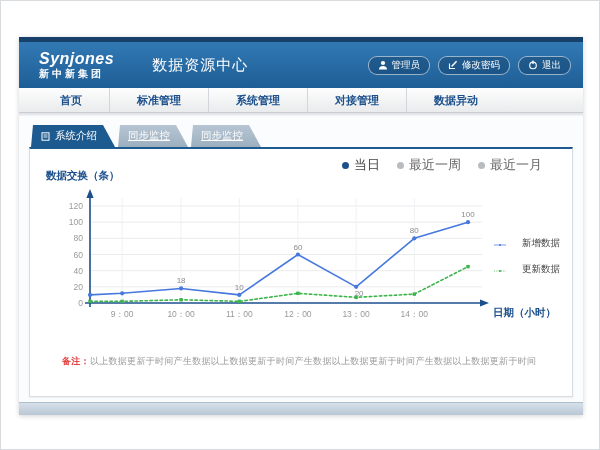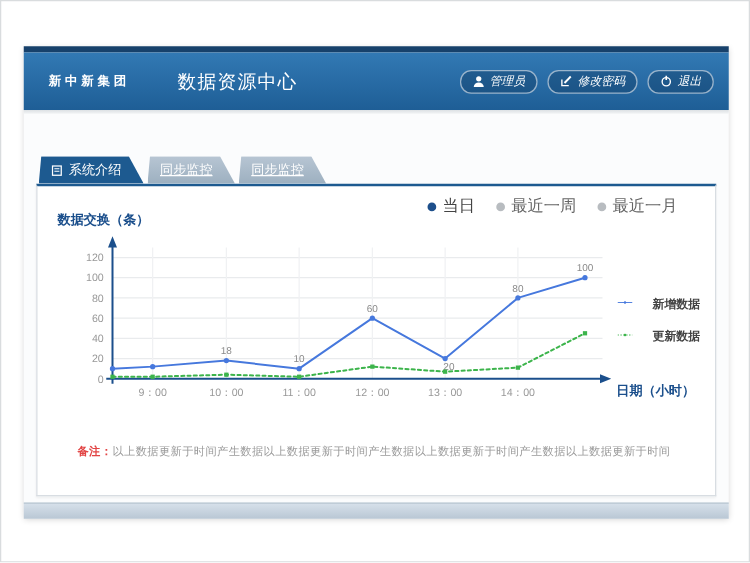--- a/index.html
+++ b/index.html
@@ -16,21 +16,21 @@
   
   .header { position:relative; height:46px;
             background:linear-gradient(#3279b4,#1e5e96); display:flex; align-items:center; }
   .logo { margin-left:20px; line-height:1; color:#fff; }
   .logo-en { font-size:16px; font-weight:bold; font-style:italic; letter-spacing:.5px; }
   .logo-cn { font-size:10px; font-weight:bold; letter-spacing:3px; margin-top:2px; }
   .app-title { color:#fff; font-size:15px; margin-left:38px; letter-spacing:1px; }
   .hdr-right { margin-left:auto; margin-right:12px; display:flex; gap:8px; }
   .pill { display:flex; align-items:center; gap:4px; padding:2px 9px; cursor:pointer;
           border:1px solid rgba(255,255,255,.55); border-radius:9px;
-          background:rgba(8,40,72,.28); color:#fff; font-size:9.5px; white-space:nowrap;font-style:italic; }
+          background:rgba(8,40,72,.28); color:#fff; font-size:9.5px; white-space:nowrap; }
   .pill svg { display:block; }
 
   
   .nav { height:25px; background:linear-gradient(#fdfdfd,#e9ebec);
          border-bottom:1px solid #c9cdd1; display:flex; align-items:stretch; padding-left:14px; }
   .nav-item { line-height:24px; padding:0 27px; font-size:11px; font-weight:bold;
               color:#1c508c; border-right:1px solid #d2d6da; cursor:pointer; }
   .nav-item:last-child { border-right:none; }
   .nav-shadow { height:3px; background:linear-gradient(#dde1e4,#f2f4f5); }
 
@@ -55,41 +55,42 @@
   .period.selected .pdot { background:#1d4f8b; }
   .period.selected { color:#444; }
 
   .y-title { position:absolute; left:16px; top:20px; font-size:10.5px; font-weight:bold; color:#1b4f8c; }
   .x-title { position:absolute; right:16px; top:157px; font-size:10.5px; font-weight:bold; color:#1b4f8c; }
 
   .chart-box { position:absolute; left:14px; top:32px; width:460px; height:150px; }
 
   
   .legend { position:absolute; right:12px; top:88px; width:66px; }
-  .legend-row { display:flex; align-items:flex-start; gap:16px; margin-bottom:13px; cursor:pointer;font-weight:bold; }
+  .legend-row { display:flex; align-items:flex-end; gap:16px; margin-bottom:13px; cursor:pointer; }
   .legend-row span { font-size:9.5px; color:#444; white-space:nowrap; }
   .legend-row svg { display:block; }
 
   
   .note { position:absolute; left:32px; top:206px; font-size:9px; color:#9a9a9a; letter-spacing:.3px; }
   .note b { color:#e24444; font-weight:bold;margin-top:28px; }
 
   
   .footer { position:absolute; left:0; right:0; bottom:0; height:13px;
             border-top:1px solid #aebecb; background:linear-gradient(#d6e0ea,#b9c7d4); }
 </style>
 </head>
 <body>
 
 <div class="stage">
   <div class="app">
     <div class="topstrip"></div>
 
     <div class="header">
       <div class="logo">
+        <div class="logo-en">Synjones</div>
         <div class="logo-cn">新中新集团</div>
       </div>
       <div class="app-title">数据资源中心</div>
       <div class="hdr-right">
         <div class="pill">
           <svg width="10" height="10" viewBox="0 0 10 10">
             <circle cx="5" cy="3" r="2.1" fill="#fff"></circle>
             <path d="M1 9.6 a4 3.6 0 0 1 8 0 z" fill="#fff"></path>
           </svg>
           <span>管理员</span>
@@ -104,20 +105,27 @@
         <div class="pill">
           <svg width="10" height="10" viewBox="0 0 10 10">
             <circle cx="5" cy="5.4" r="3.3" fill="none" stroke="#fff" stroke-width="1.1"></circle>
             <path d="M5 0.6 V4" stroke="#fff" stroke-width="1.3"></path>
           </svg>
           <span>退出</span>
         </div>
       </div>
     </div>
 
+    <div class="nav" id="nav">
+        <div class="nav-item">首页</div>
+        <div class="nav-item">标准管理</div>
+        <div class="nav-item">系统管理</div>
+        <div class="nav-item">对接管理</div>
+        <div class="nav-item">数据异动</div>
+      </div>
     <div class="nav-shadow"></div>
 
     <div class="tabs" id="tabs">
         <div class="tab active">
           <svg width="9" height="9" viewBox="0 0 9 9">
             <rect x="1" y="0.8" width="7" height="7.4" fill="none" stroke="#fff" stroke-width="1"></rect>
             <path d="M2.5 3 h4 M2.5 5 h4" stroke="#fff" stroke-width="0.9"></path>
           </svg>
           <span>系统介绍</span>
         </div>

